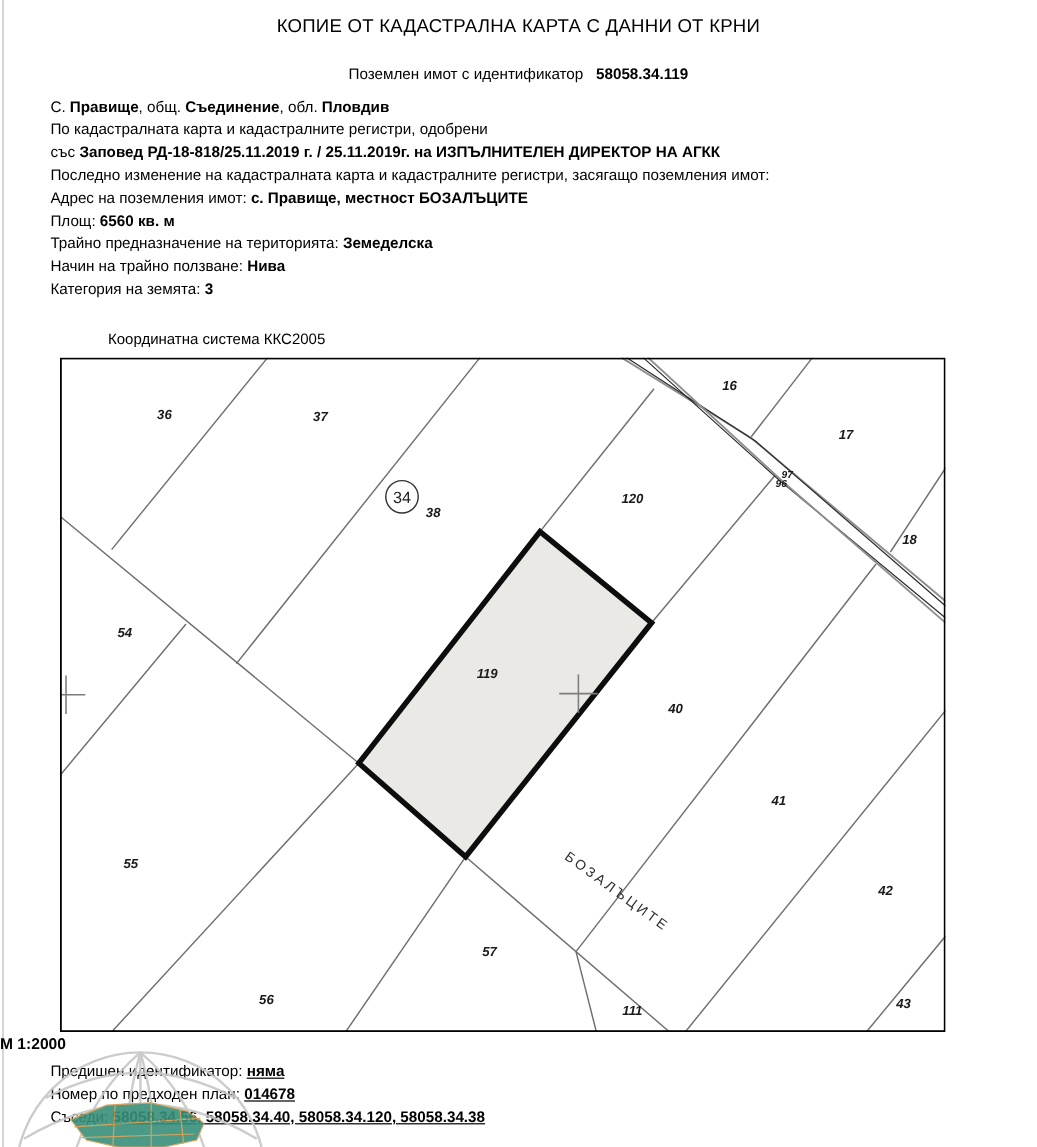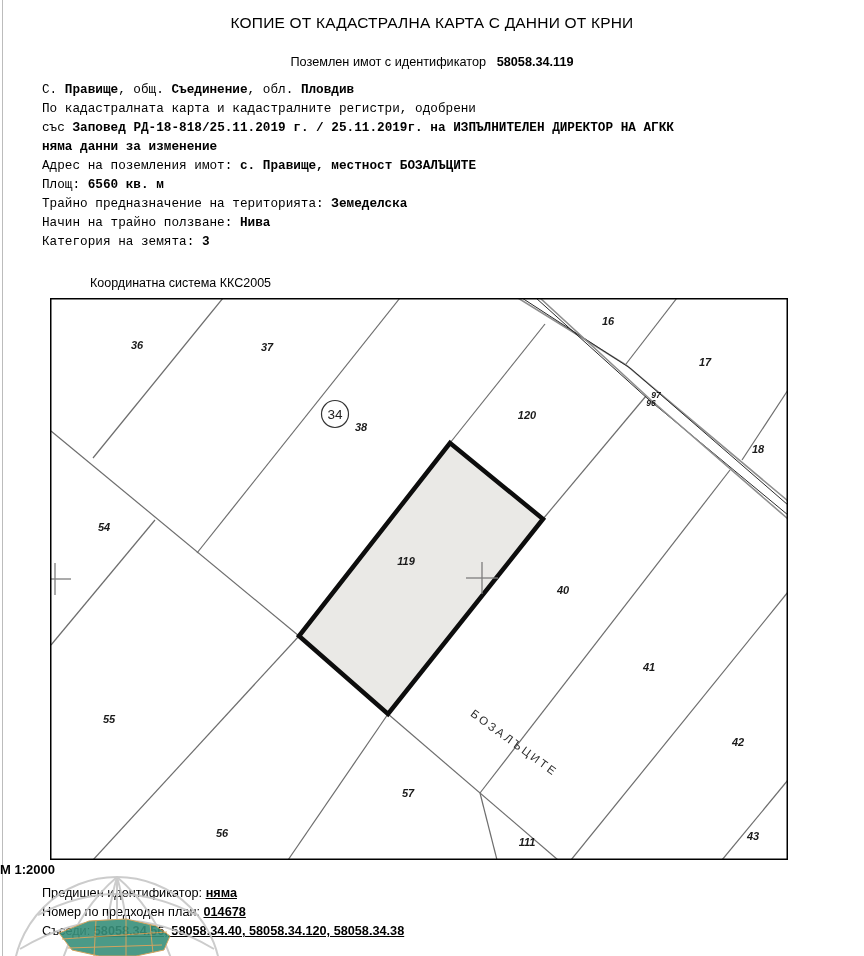--- a/index.html
+++ b/index.html
@@ -3,21 +3,21 @@
 <meta charset="utf-8">
 <style>
   html,body{margin:0;padding:0;background:#fff;}
   .page{position:relative;width:864px;height:956px;background:#ffffff;overflow:hidden;
         font-family:"Liberation Sans",sans-serif;color:#000;}
   .page-edge{position:absolute;left:2px;top:0;width:1px;height:100%;background:#bcbcbc;}
   .doc-title{position:absolute;left:0;top:14px;width:100%;text-align:center;
              font-size:15.5px;font-weight:normal;letter-spacing:.2px;}
   .doc-subtitle{position:absolute;left:0;top:55px;width:100%;text-align:center;font-size:12.7px;}
   .doc-subtitle .b{font-weight:bold;}
-  .info-block{position:absolute;left:42px;top:80px;font-size:12.7px;line-height:19px;font-family:Liberation Mono, monospace;}
+  .info-block{position:absolute;left:42px;top:80px;font-size:12.7px;line-height:19px;}
   .info-line .b{font-weight:bold;}
   .coord-label{position:absolute;left:50px;top:276px;font-size:12.5px;margin-left:40px;}
   .map-wrap{position:absolute;left:50px;top:298px;width:738px;height:562px;}
   .scale-label{position:absolute;left:0;top:862px;width:838px;text-align:left;
                font-size:13px;font-weight:bold;}
   .footer-block{position:absolute;left:42px;top:884px;font-size:12.7px;line-height:19px;}
   .footer-line .b{font-weight:bold;text-decoration:underline;}
   
   .pline{stroke:#6e6e6e;stroke-width:1.2;fill:none;}
   .roadg{stroke:#8f8f8f;stroke-width:1.6;fill:none;}
@@ -44,21 +44,21 @@
   <div class="doc-subtitle">
     <span>Поземлен имот с  идентификатор</span>
     <span>&nbsp;</span>
     <span class="b">58058.34.119</span>
   </div>
 
   <div class="info-block">
     <div class="info-line"><span>С. </span><span class="b">Правище</span><span>, общ. </span><span class="b">Съединение</span><span>, обл. </span><span class="b">Пловдив</span></div>
     <div class="info-line"><span>По кадастралната карта и кадастралните регистри, одобрени</span></div>
     <div class="info-line"><span>със </span><span class="b">Заповед РД-18-818/25.11.2019 г. / 25.11.2019г. на ИЗПЪЛНИТЕЛЕН ДИРЕКТОР НА АГКК</span></div>
-    <div class="info-line"><span class="b">няма данни за изменение</span></div>
+    <div class="info-line"><span>Последно изменение на кадастралната карта и кадастралните регистри, засягащо поземления имот:</span></div>
     <div class="info-line"><span>Адрес на поземления имот: </span><span class="b">с. Правище, местност БОЗАЛЪЦИТЕ</span></div>
     <div class="info-line"><span>Площ: </span><span class="b">6560 кв. м</span></div>
     <div class="info-line"><span>Трайно предназначение на територията: </span><span class="b">Земеделска</span></div>
     <div class="info-line"><span>Начин на трайно ползване: </span><span class="b">Нива</span></div>
     <div class="info-line"><span>Категория на земята: </span><span class="b">3</span></div>
   </div>
 
   <div class="coord-label">Координатна система ККС2005</div>
 
   <div class="map-wrap">

